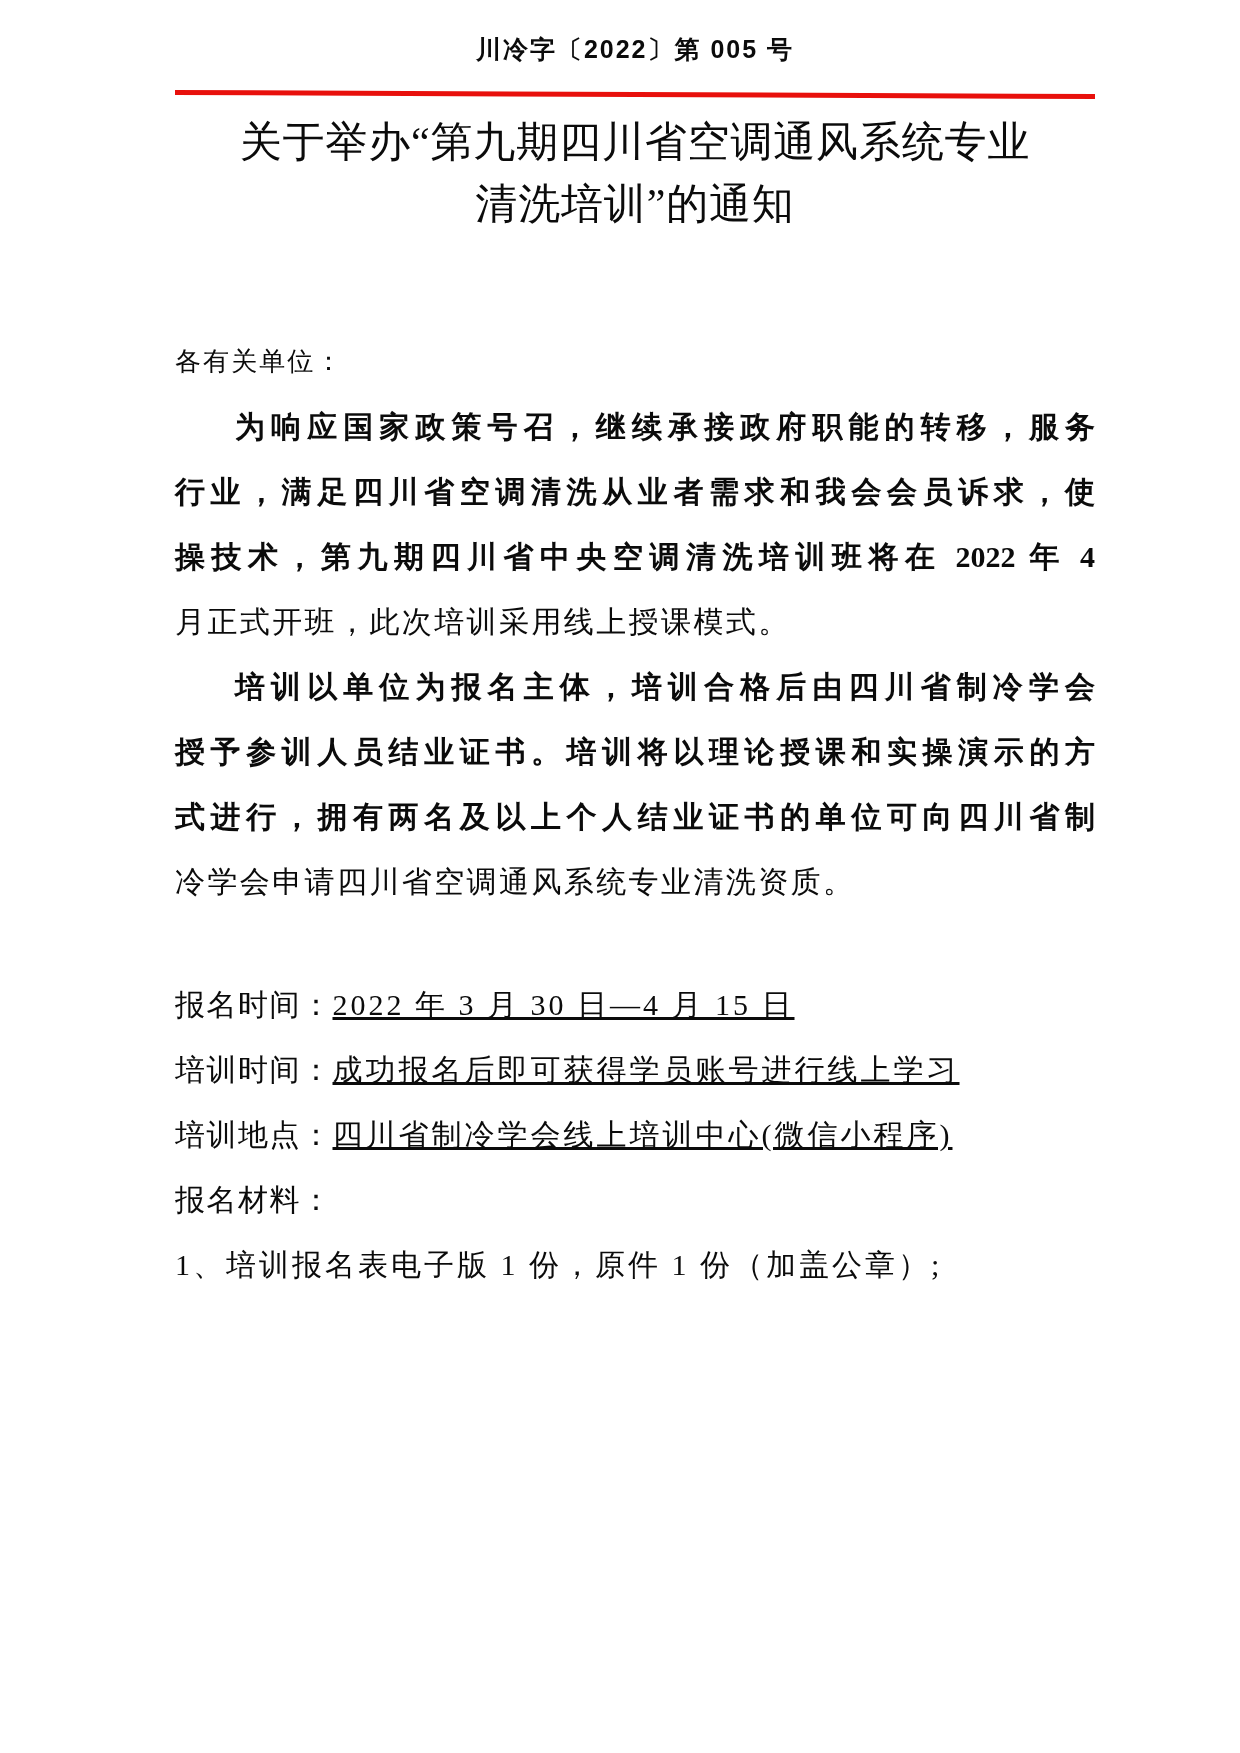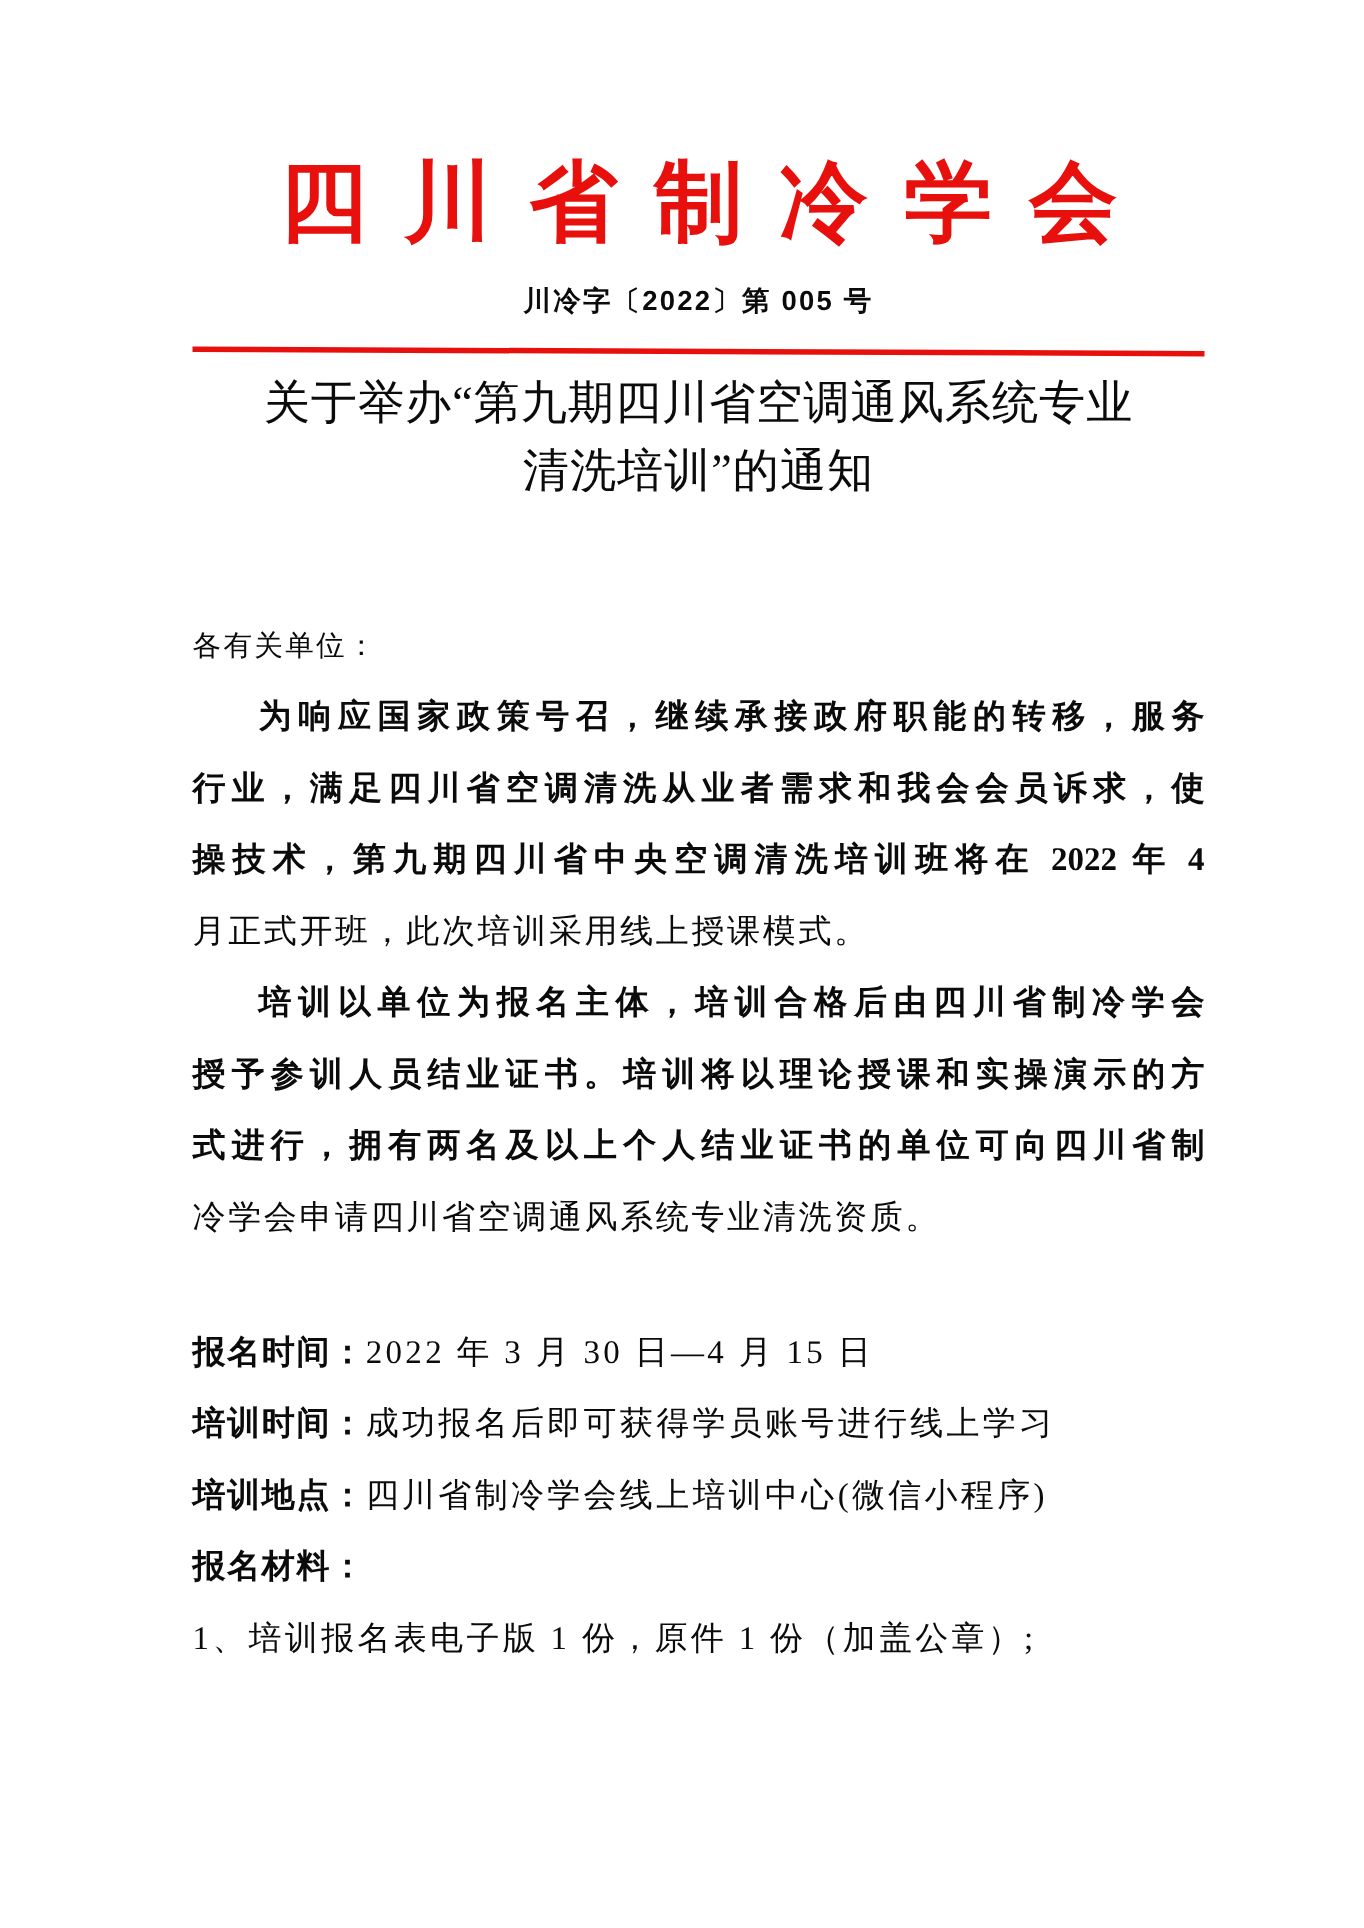--- a/index.html
+++ b/index.html
@@ -79,42 +79,42 @@
   }
   .indent { text-indent: 2em; }
   
   .info { margin-top: 58px; }
   .info-line {
     font-size: 30px;
     line-height: 65px;
     height: 65px;
   }
   .info-label {
-    font-weight: bold;
+    font-weight: normal;
     letter-spacing: 0.05em;
     font-family: "Liberation Sans", "DejaVu Sans", sans-serif;
     text-align: center;
   }
   .info-value {
     letter-spacing: 0.10em;
+    text-decoration: underline;
   }
   .list-line {
     font-size: 30px;
     line-height: 65px;
     height: 65px;
     letter-spacing: 0.10em;
   }
 </style>
 </head>
 <body>
 
 <div class="page">
   <div class="content">
 
-    <h1 class="org-title" style="color: rgb(232, 16, 12);">四川省制冷学会</h1>
 
     <div class="doc-number">川冷字〔2022〕第 005 号</div>
 
     <div class="red-rule" style="background: rgb(232, 16, 12);"></div>
 
     <div class="notice-title">
       <div>关于举办“第九期四川省空调通风系统专业</div>
       <div>清洗培训”的通知</div>
     </div>
 

